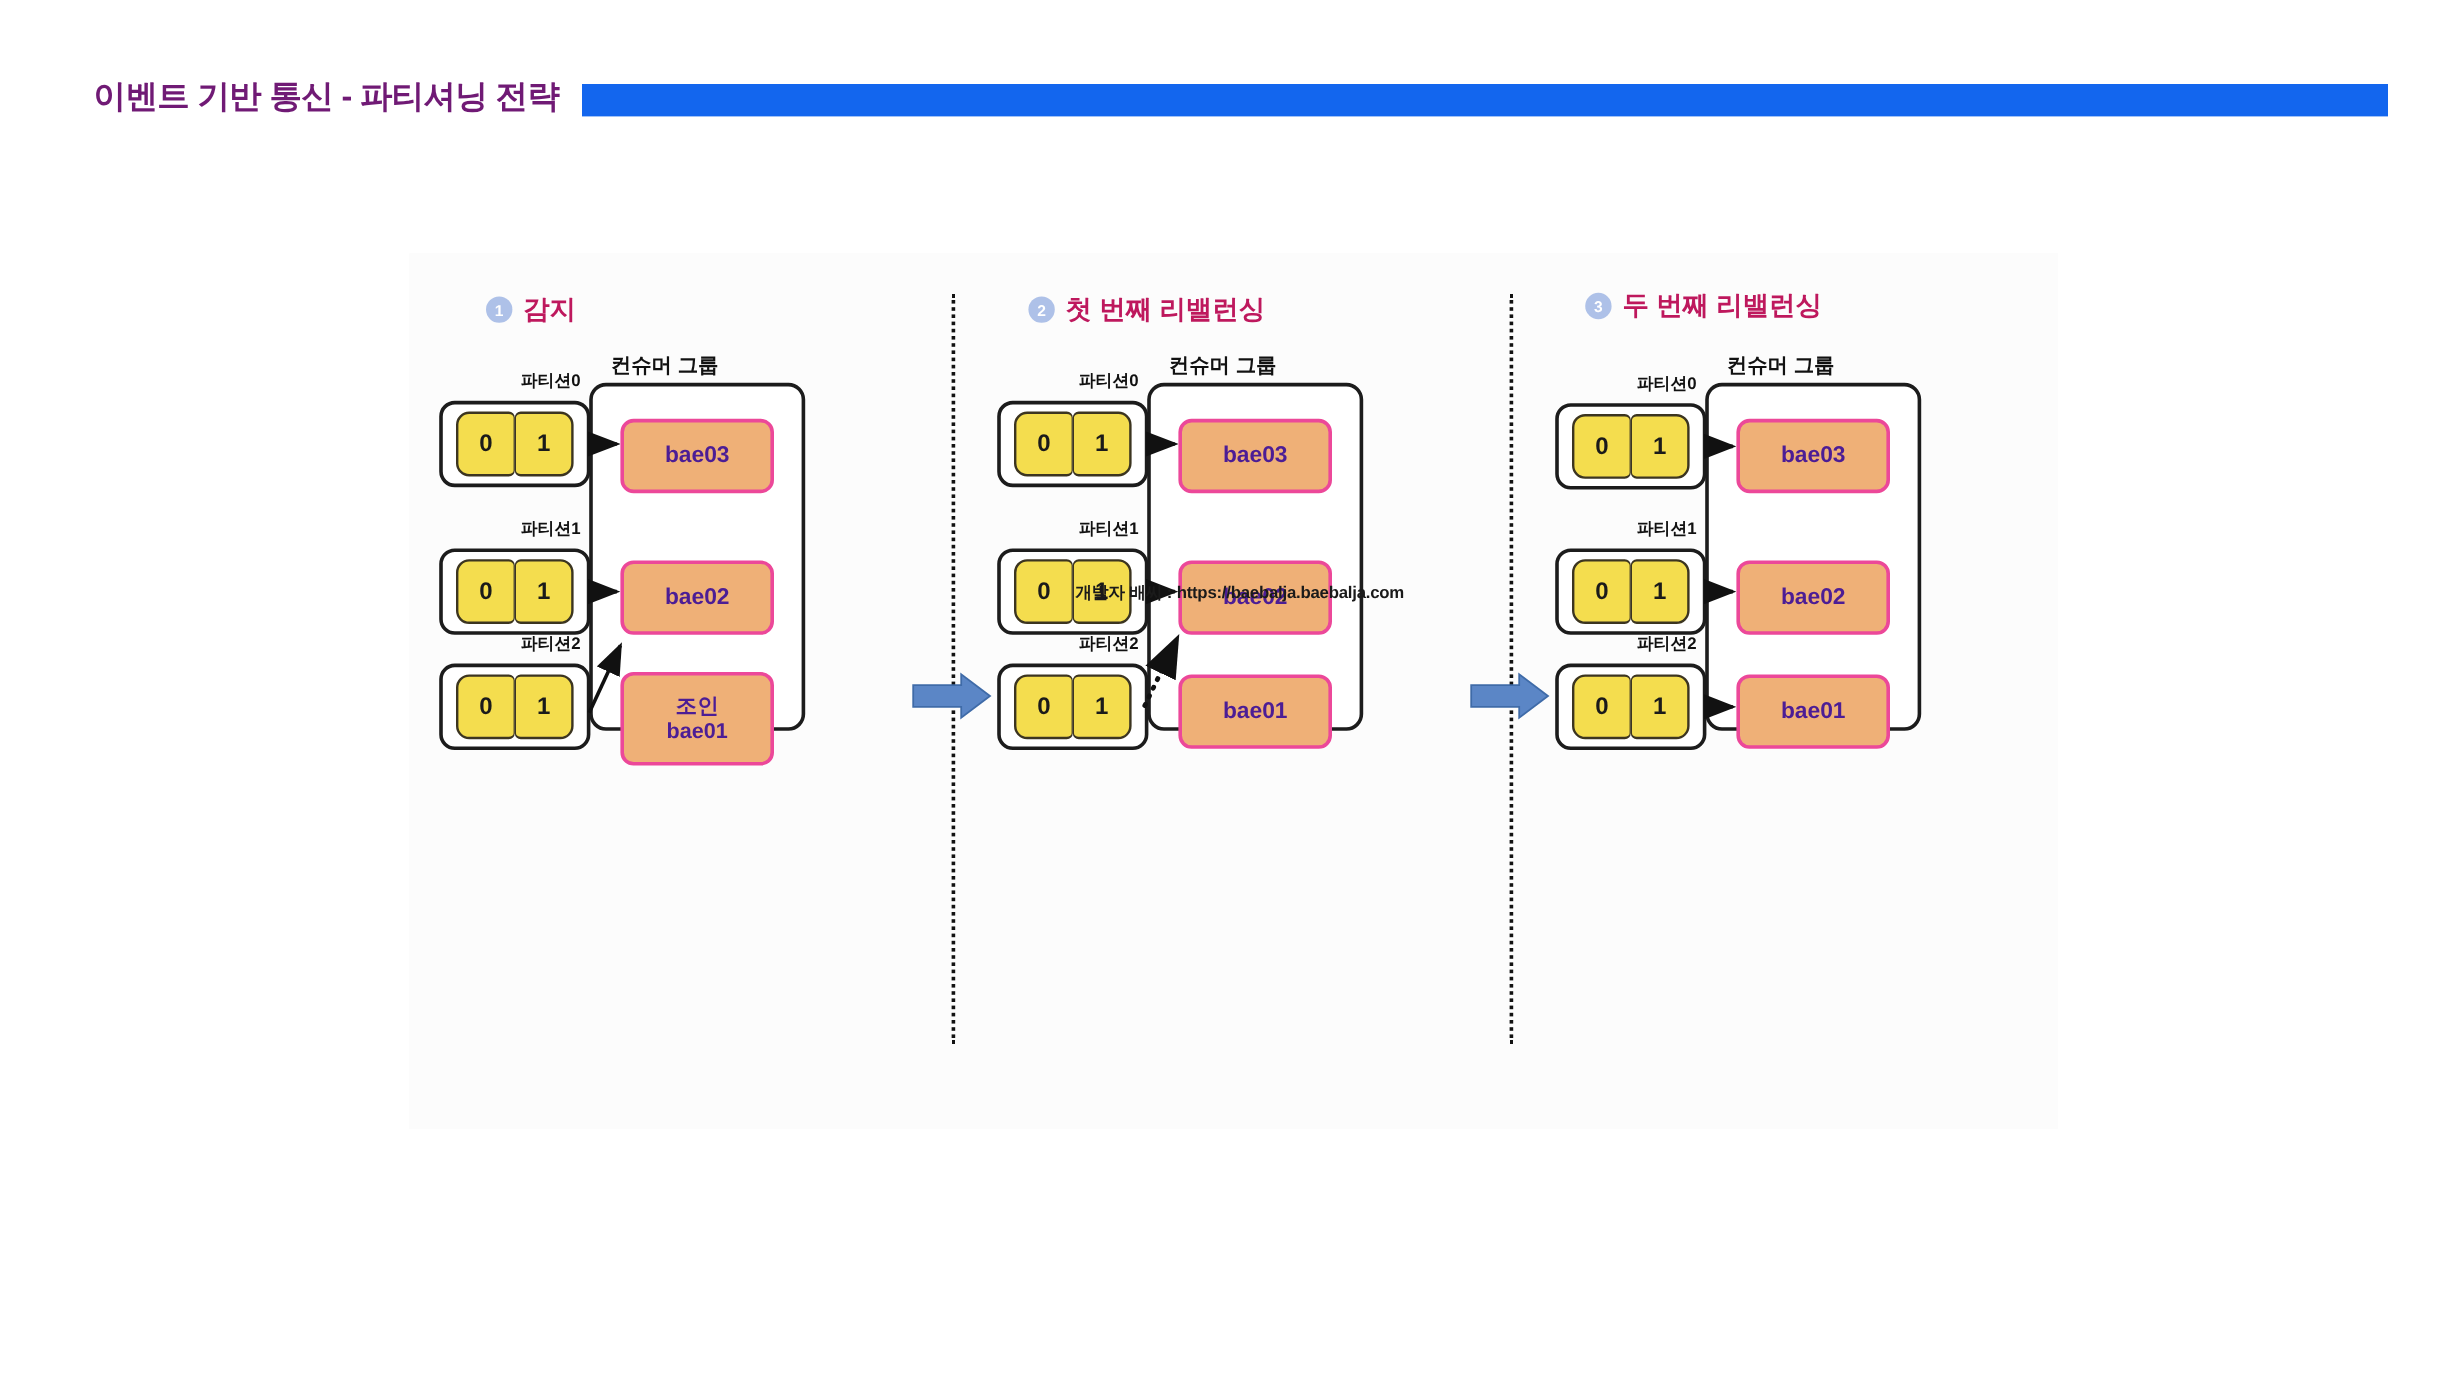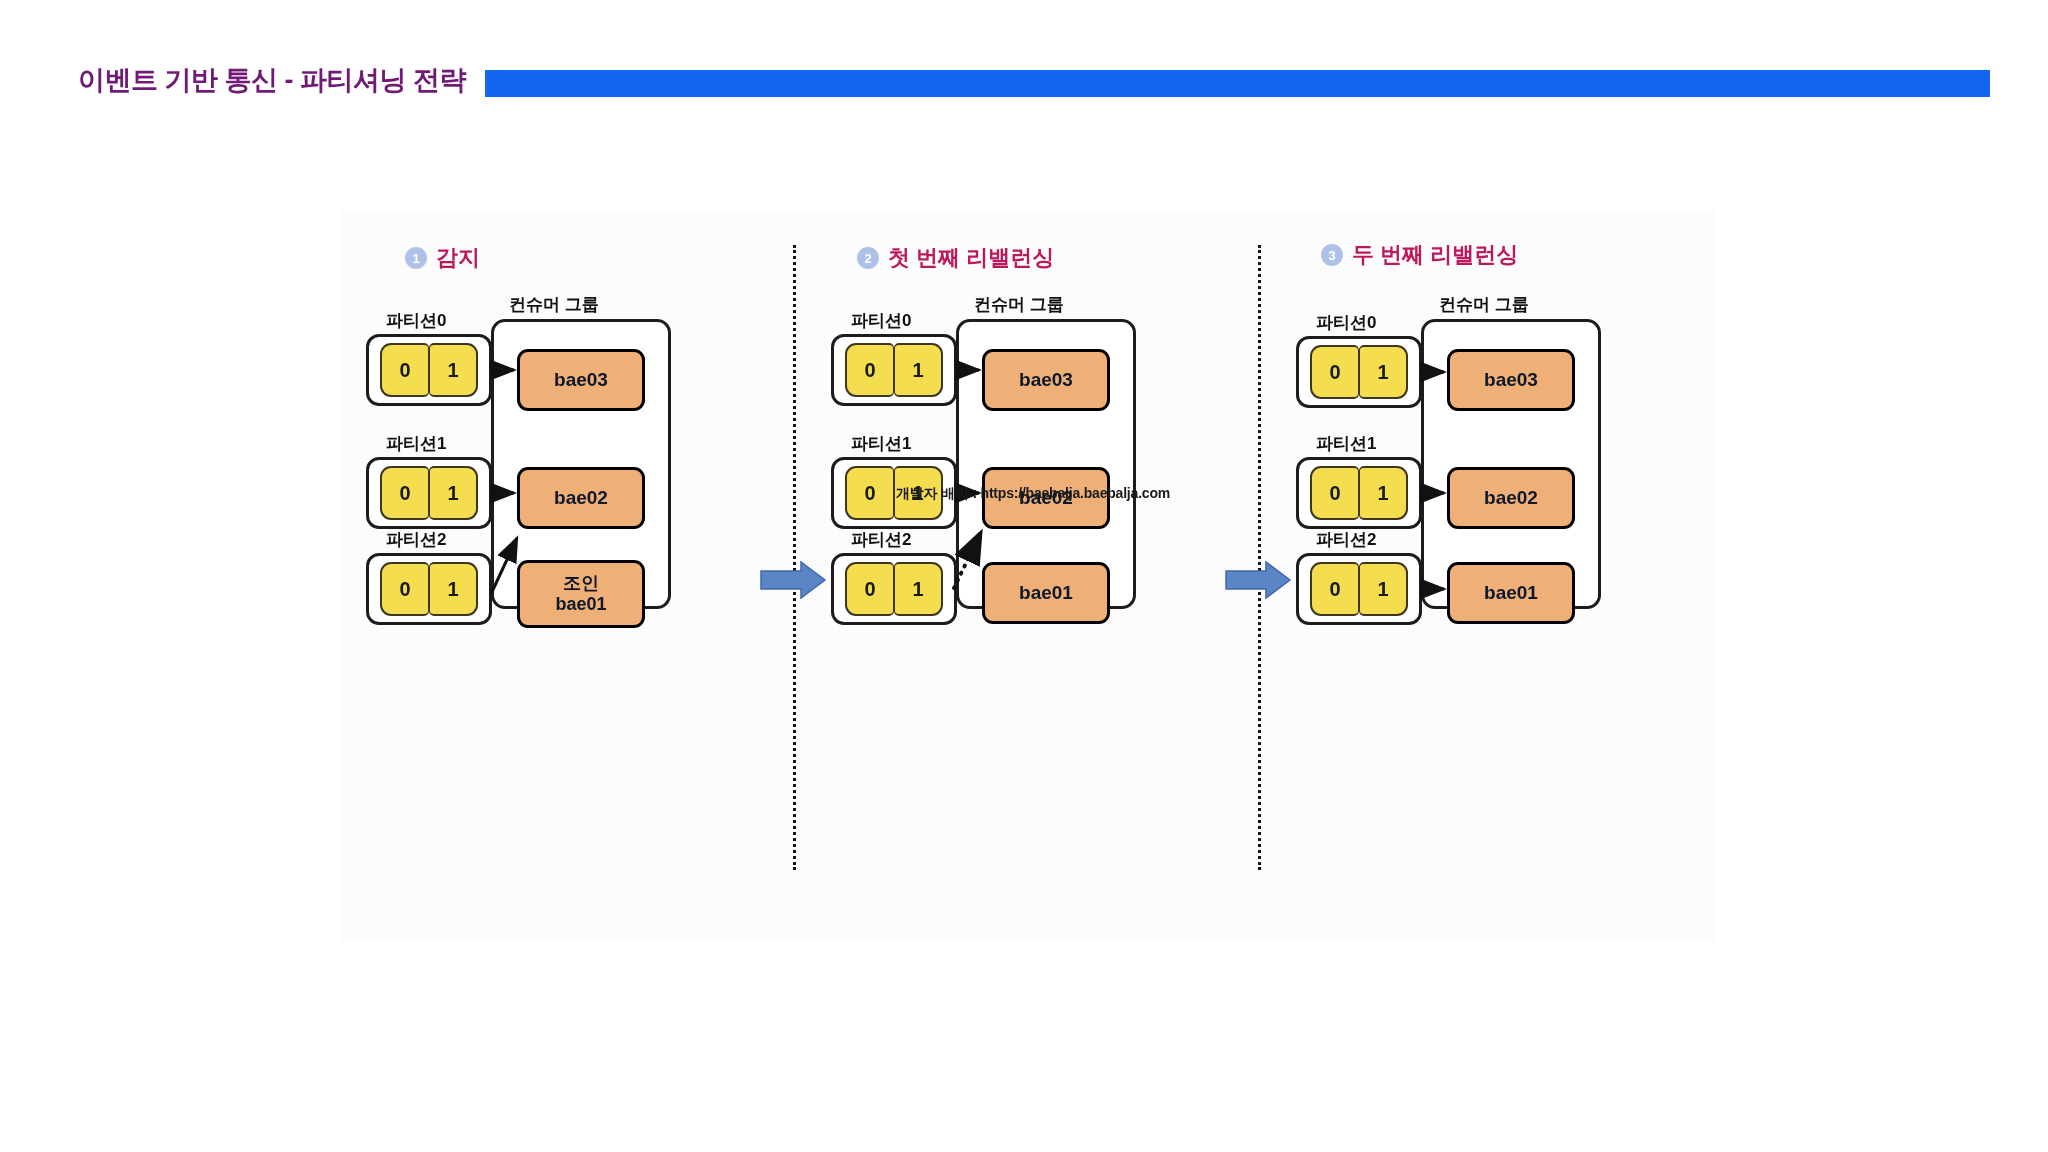--- a/index.html
+++ b/index.html
@@ -93,24 +93,25 @@
   }
 
   
   .panel { position: absolute; top: 0; width: 460px; height: 730px; }
   #panel-1 { left: 0px; }
   #panel-2 { left: 465px; }
   #panel-3 { left: 930px; }
 
   .partition-label {
     position: absolute;
-    font-size: 17px;
+    font-size: 14px;
     font-weight: 700;
     color: #111111;
     white-space: nowrap;
+    margin-left: 48px;
   }
   .partition-box {
     position: absolute;
     width: 126px; height: 72px;
     border: 3px solid #1c1c1c;
     border-radius: 13px;
     background: #ffffff;
     box-sizing: border-box;
     display: flex;
     align-items: center;
@@ -144,33 +145,33 @@
     width: 180px;
     border: 3px solid #1c1c1c;
     border-radius: 14px;
     background: #ffffff;
     box-sizing: border-box;
   }
   .consumer {
     position: absolute;
     width: 128px; height: 62px;
     background: #efb077;
-    border: 3px solid #000000;
+    border: 3px solid #ec4899;
     border-radius: 11px;
     box-sizing: border-box;
     display: flex;
     flex-direction: column;
     align-items: center;
     justify-content: center;
     font-size: 19px;
     font-weight: 700;
-    color: #0f172a;
+    color: #4c1d95;
     line-height: 1.18;
   }
-  .consumer.two-line { height: 68px; font-size: 18px; }
+  .consumer.two-line { height: 78px; font-size: 18px; }
 
   .edge { position: absolute; }
   .big-arrow { position: absolute; }
 </style>
 </head>
 <body>
 
 <div id="header">
   <div id="page-title">이벤트 기반 통신 - 파티셔닝 전략</div>
   <div id="title-rule"></div>

